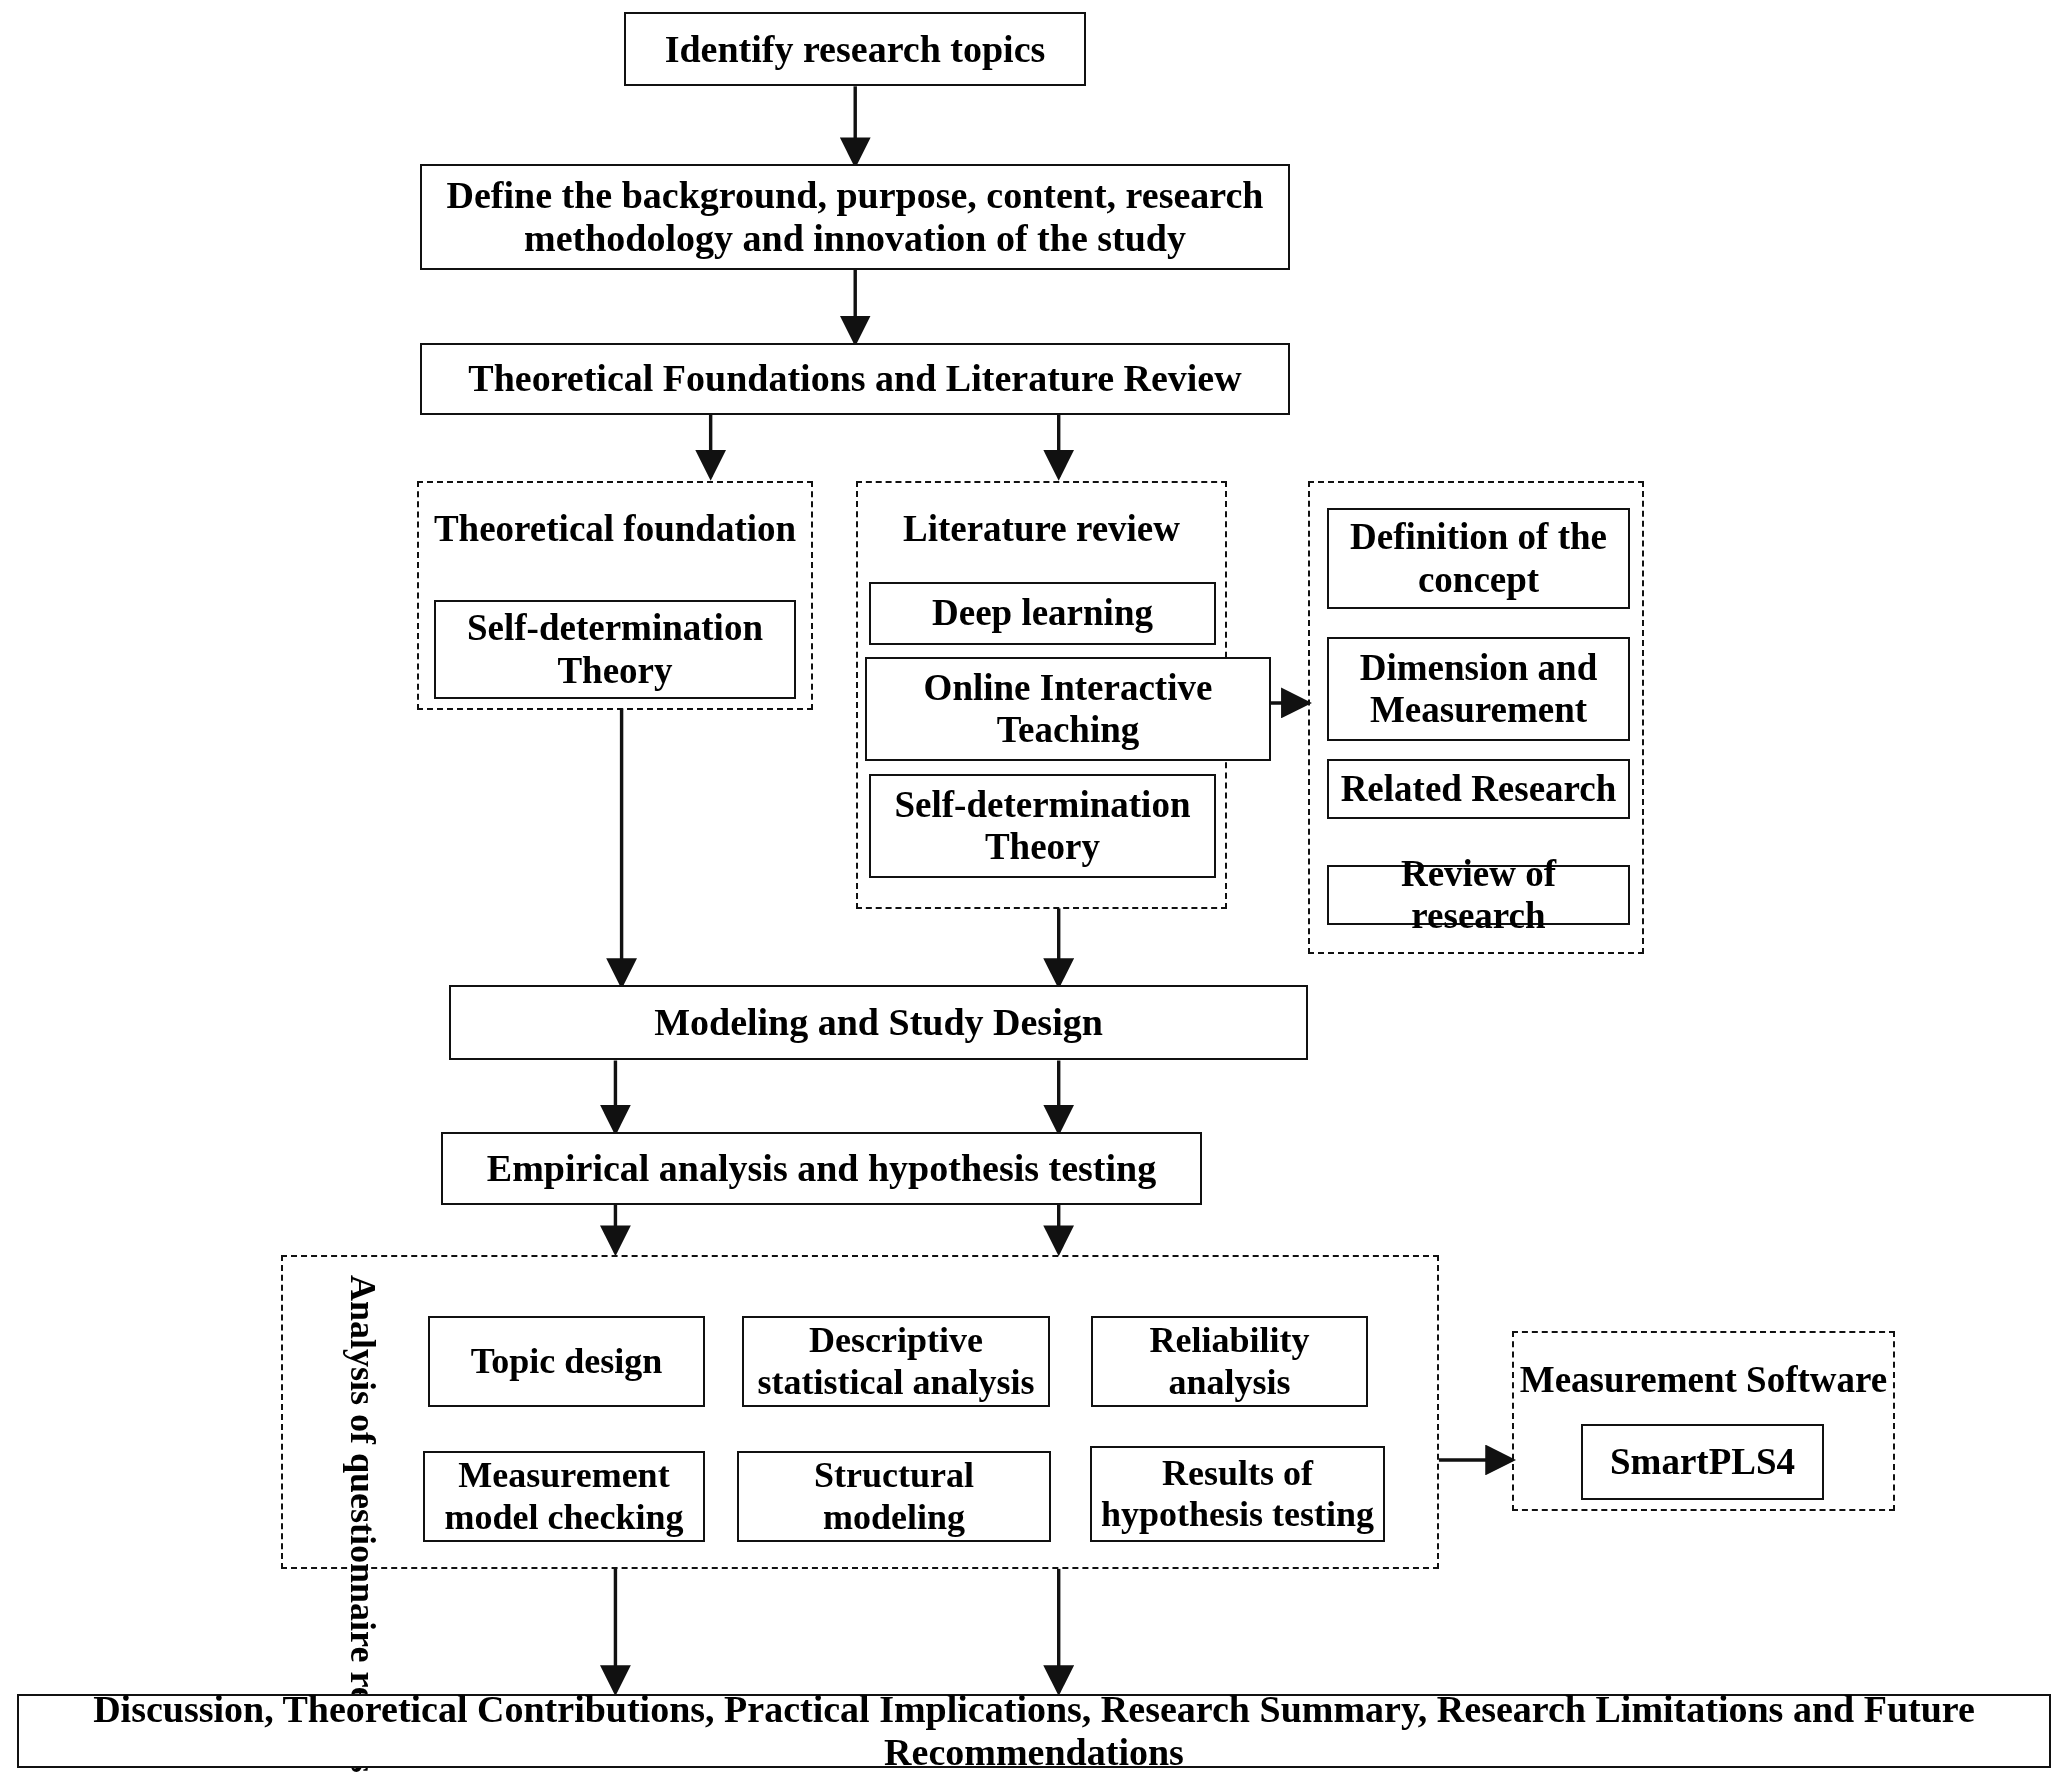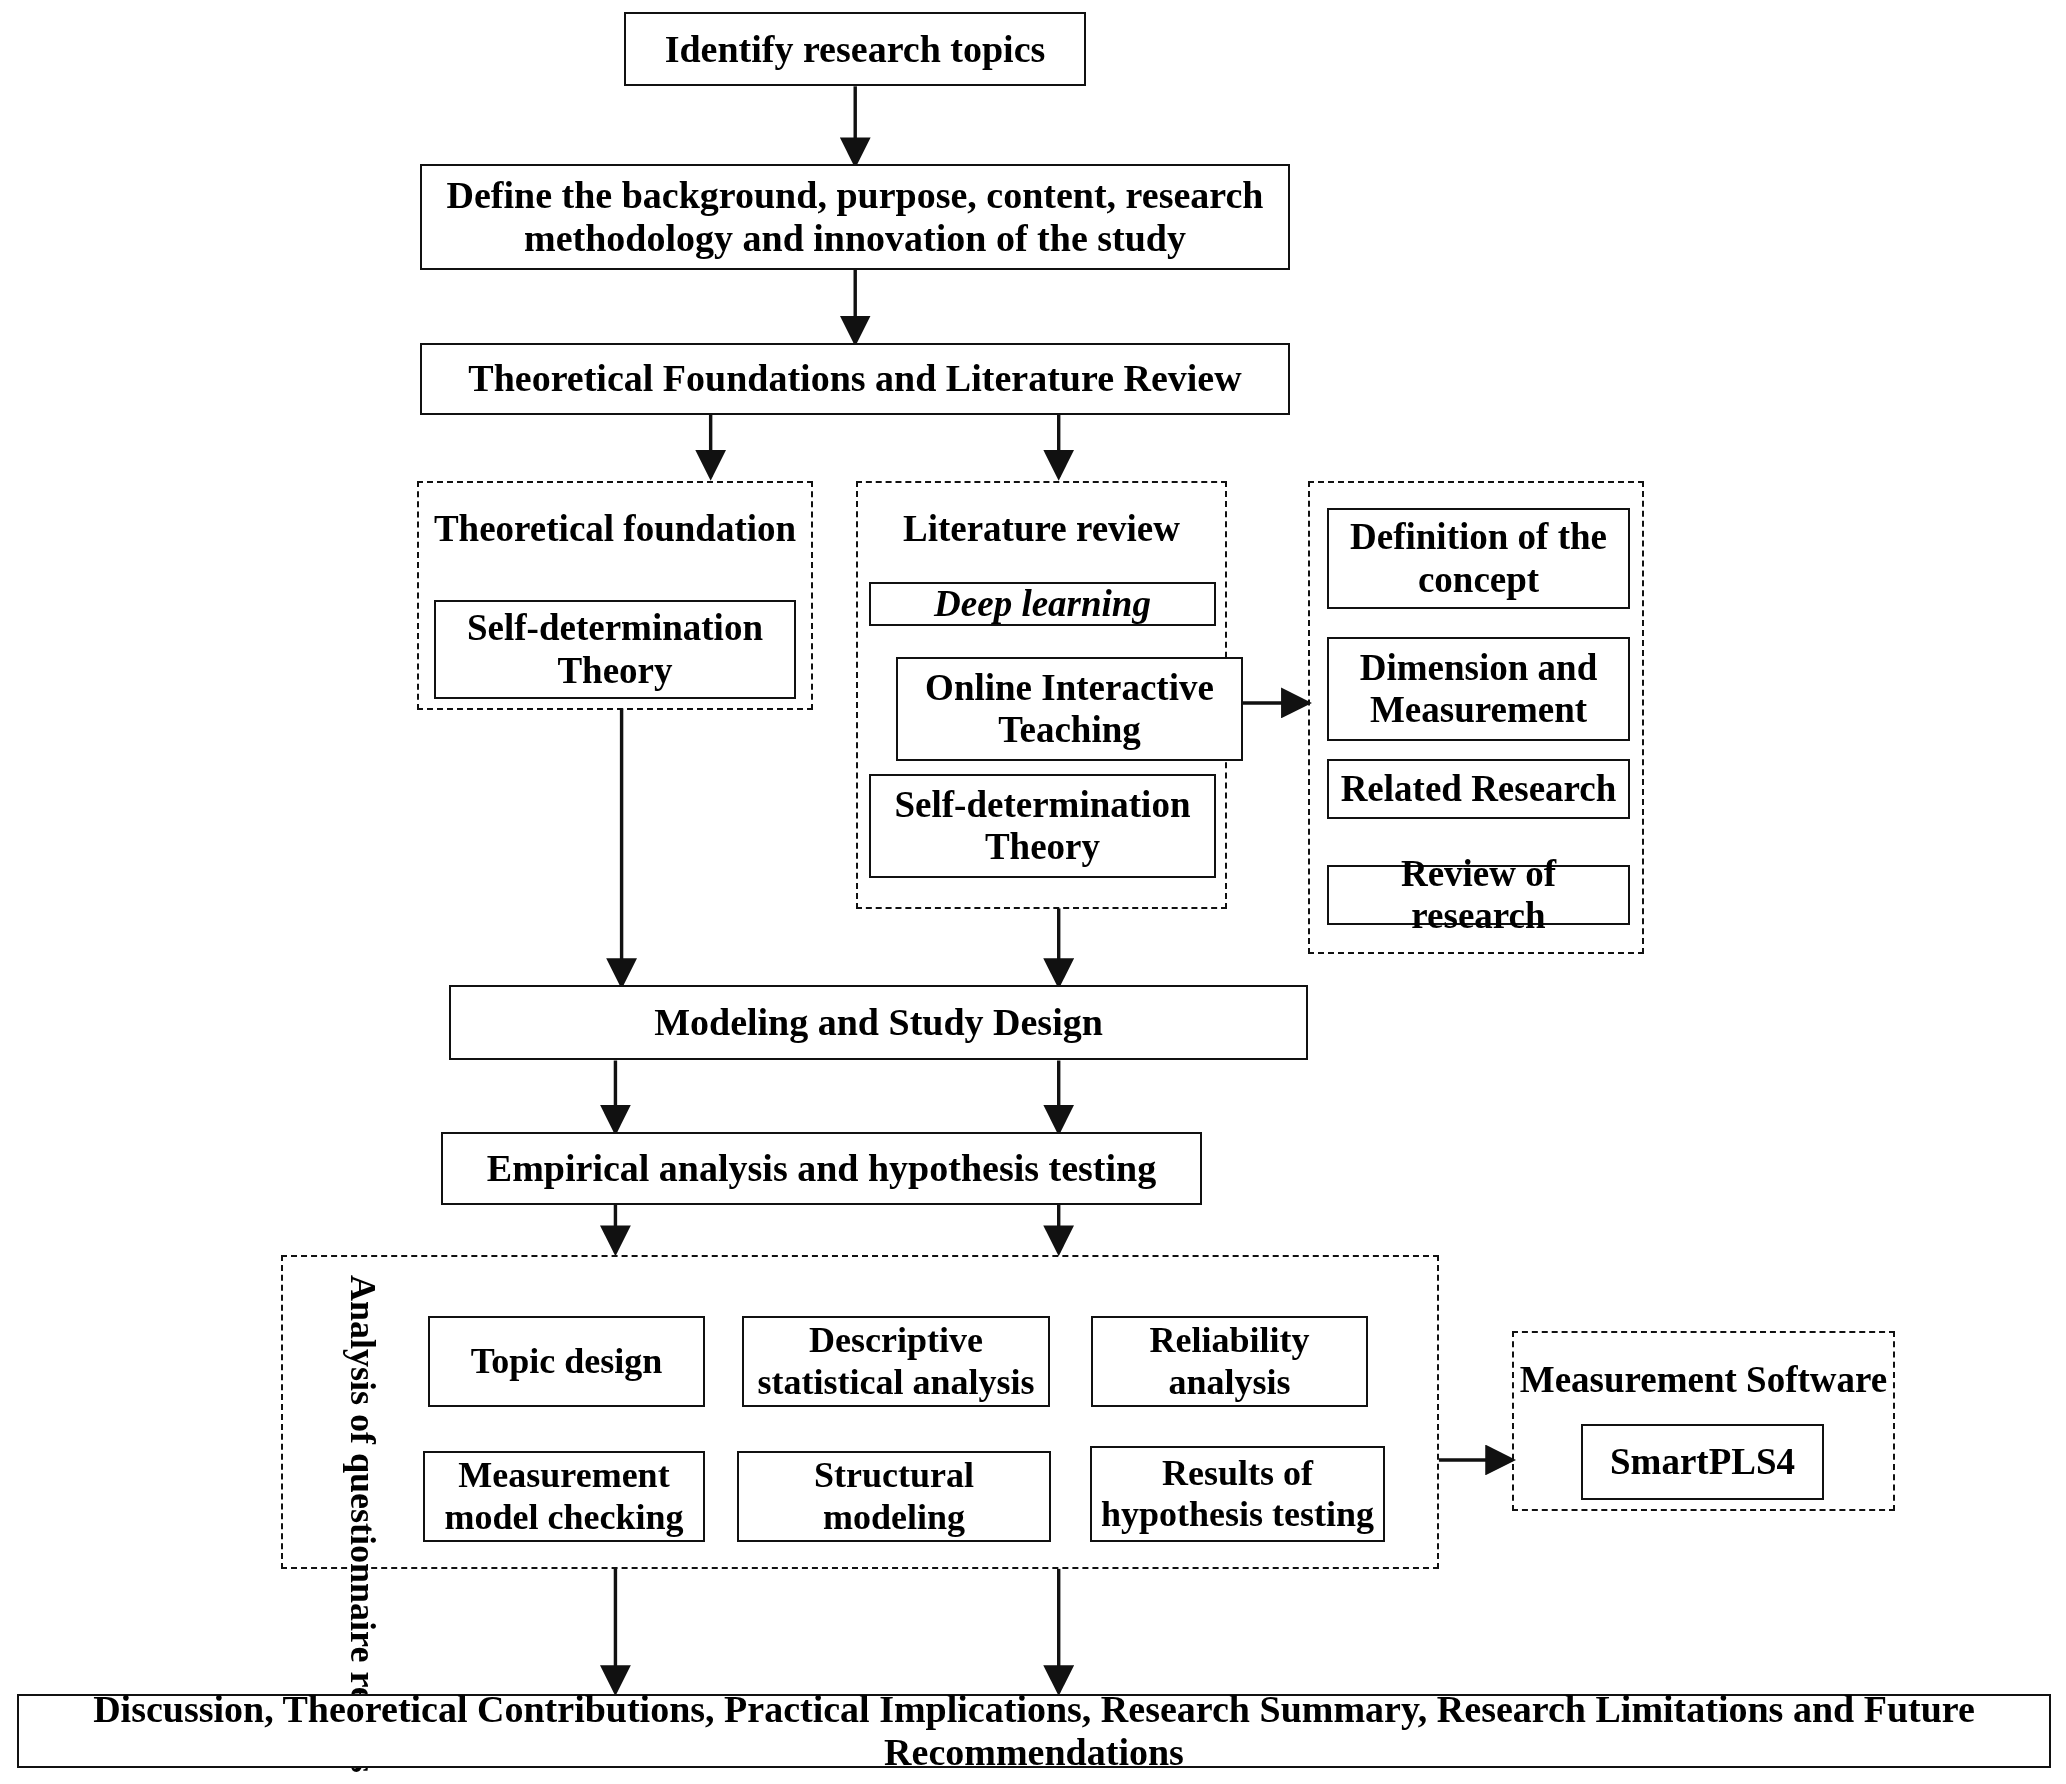--- a/index.html
+++ b/index.html
@@ -128,24 +128,24 @@
     <span>Theoretical foundation</span>
   </div>
   <div class="node f54 thin" style="left:434px; top:600px; width:362px; height:99px;">
     <span>Self-determination Theory</span>
   </div>
 
   <div class="group" style="left:856px; top:481px; width:371px; height:428px;"></div>
   <div class="group-title f54" style="left:856px; top:507px; width:371px;">
     <span>Literature review</span>
   </div>
-  <div class="node f54 thin" style="left:869px; top:582px; width:347px; height:44px;font-style:italic;">
+  <div class="node f54 thin" style="left:869px; top:582px; width:347px; height:63px;">
     <span>Deep learning</span>
   </div>
-  <div class="node f54 thin" style="left:896px; top:657px; width:347px; height:104px;">
+  <div class="node f54 thin" style="left:865px; top:657px; width:406px; height:104px;">
     <span>Online Interactive Teaching</span>
   </div>
   <div class="node f54 thin" style="left:869px; top:774px; width:347px; height:104px;">
     <span>Self-determination Theory</span>
   </div>
 
   <div class="group" style="left:1308px; top:481px; width:336px; height:473px;"></div>
   <div class="node f54 thin" style="left:1327px; top:508px; width:303px; height:101px;">
     <span>Definition of the concept</span>
   </div>

